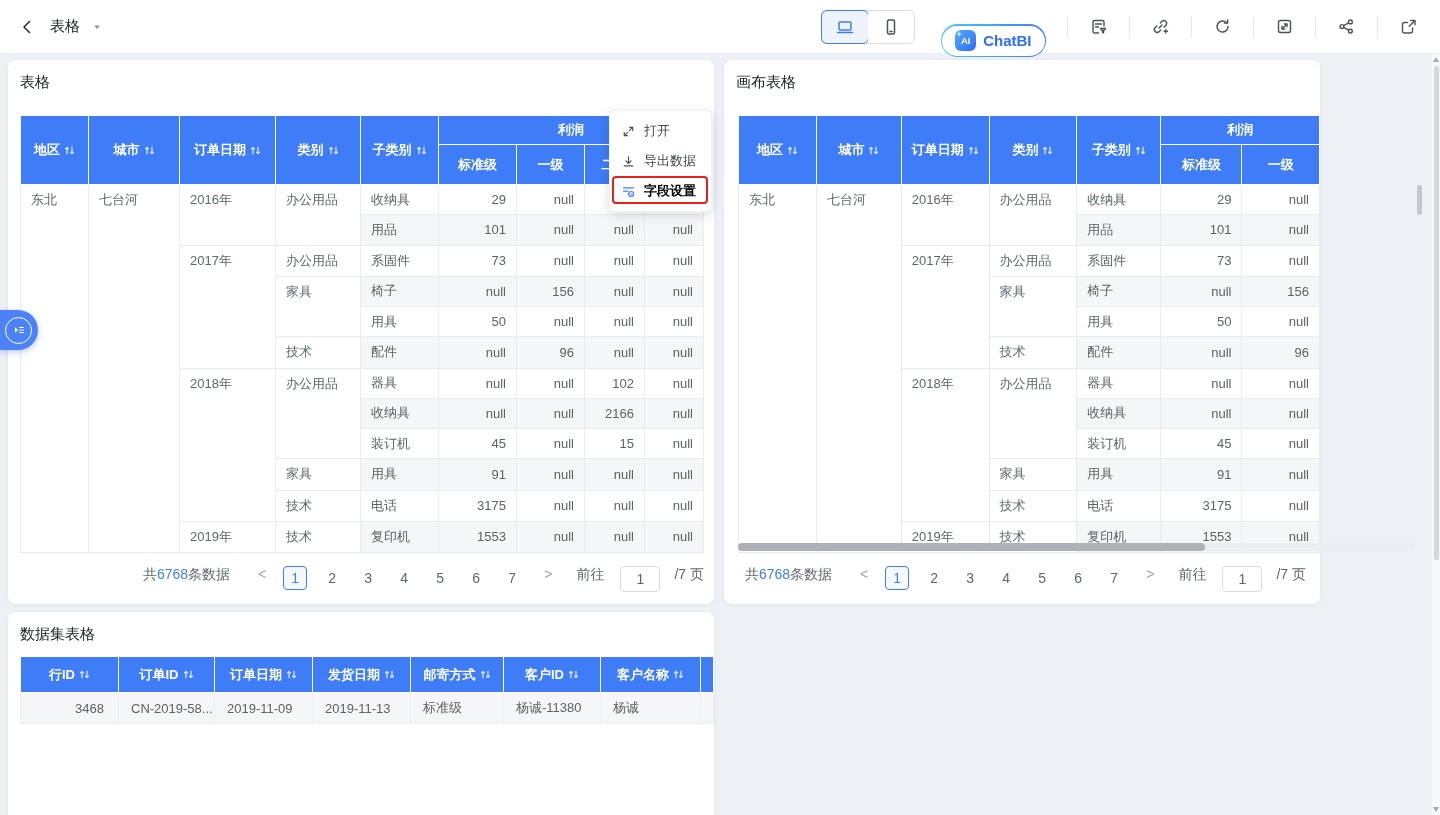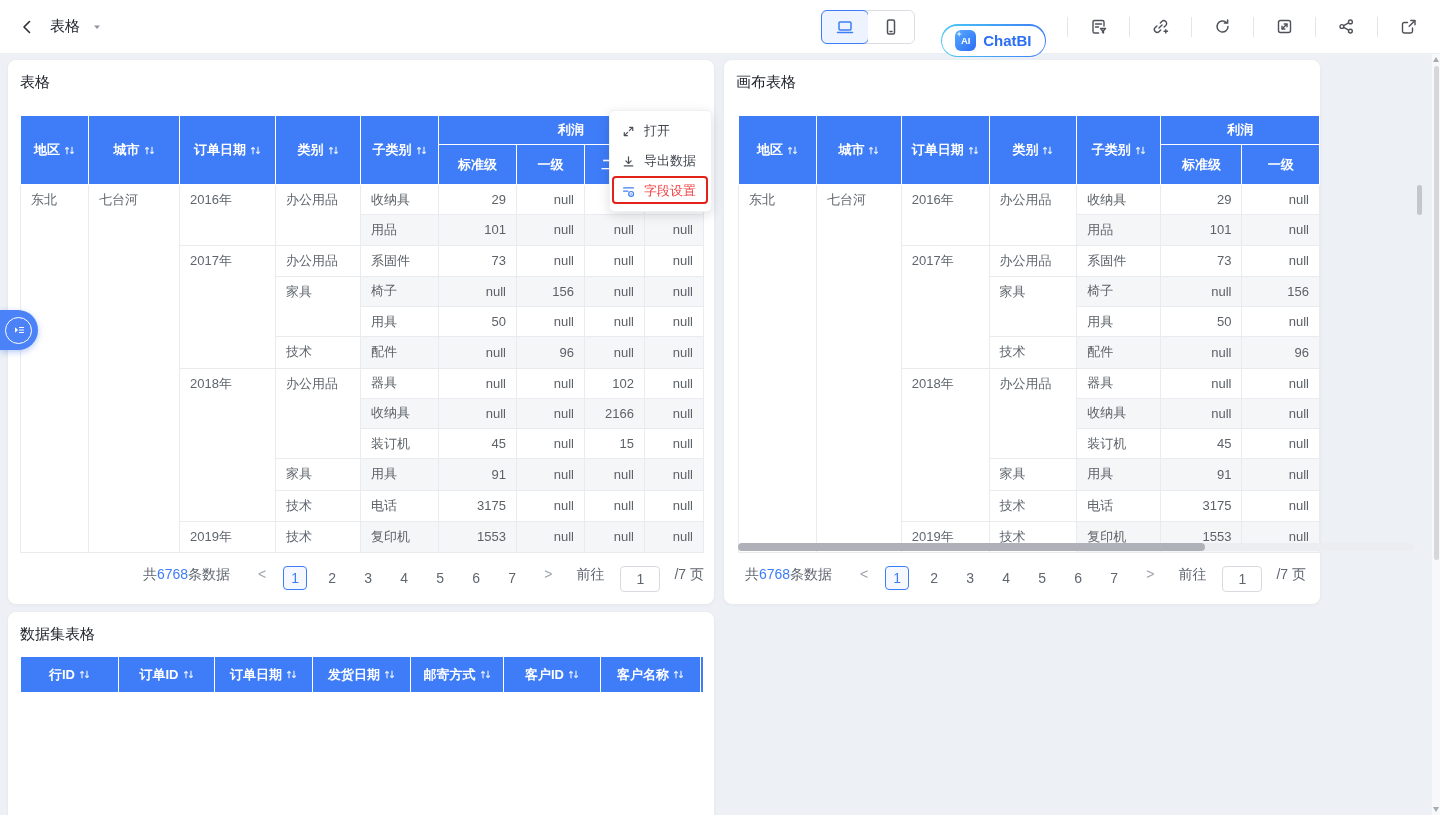--- a/index.html
+++ b/index.html
@@ -82,21 +82,21 @@
   .page-scrollbar { position:absolute; right:0; top:54px; width:8px; height:761px; background:#f7f8f9; z-index:30; }
   .page-thumb { position:absolute; top:12px; left:1.5px; width:5px; height:494px; background:#d5d7da; border-radius:3px; }
   .ps-arrow { position:absolute; left:1px; width:0; height:0; border-left:3px solid transparent; border-right:3px solid transparent; }
   .ps-up { top:3px; border-bottom:5px solid #a6abb3; }
   .ps-down { bottom:3px; border-top:5px solid #a6abb3; }
 
   
   .context-menu { position:absolute; left:609px; top:56px; width:103px; background:#fff; border:1px solid #f0f1f3;
                   border-radius:5px; box-shadow:0 3px 12px rgba(0,0,0,.13); padding:5px 0; z-index:50; }
   .menu-item { height:30px; display:flex; align-items:center; gap:8px; padding:0 11px; font-size:13px; color:#40454d; cursor:pointer; }
-  .menu-item.highlighted { color:#ef4444; }
+  .menu-item.highlighted { color:#000000;font-weight:bold; }
   .red-box { position:absolute; left:2px; right:3px; top:65px; height:28px; border:2px solid #e2231a; border-radius:4px; pointer-events:none; }
 
   
   .fab { position:absolute; left:0; top:256px; width:38px; height:40px; background:#4b82f7; border-radius:0 20px 20px 0;
          box-shadow:0 2px 6px rgba(43,101,230,.35); z-index:40; cursor:pointer; display:flex; align-items:center; }
   .fab-ring { width:27px; height:27px; border:1.5px solid #fff; border-radius:50%; margin-left:5px;
               display:flex; align-items:center; justify-content:center; }
 </style>
 </head>
 <body>
@@ -611,20 +611,30 @@
                     <span>客户名称</span>
                     <svg width="11" height="11" viewBox="0 0 11 11" fill="none" stroke="rgba(255,255,255,0.85)" stroke-width="1.2" stroke-linecap="round" stroke-linejoin="round">
                       <path d="M3 8.8 V2.4 M1.5 3.9 L3 2.4 L4.5 3.9 M8 2.2 v6.4 M6.5 7.1 L8 8.6 L9.5 7.1"></path>
                     </svg>
                   </div>
                 </th>
                 <th></th>
               </tr>
             </thead>
             <tbody>
+              <tr class="alt">
+                <td>3468</td>
+                <td>CN-2019-58...</td>
+                <td>2019-11-09</td>
+                <td>2019-11-13</td>
+                <td>标准级</td>
+                <td>杨诚-11380</td>
+                <td>杨诚</td>
+                <td></td>
+              </tr>
             </tbody>
           </table>
         </div>
     </div>
 
     <div class="context-menu">
       <div class="menu-item">
         <svg width="15" height="15" viewBox="0 0 16 16" fill="none" stroke="#4e5159" stroke-width="1.3" stroke-linecap="round" stroke-linejoin="round">
             <path d="M9.2 3.5 h3.3 v3.3"></path>
             <path d="M12.1 3.9 L8.9 7.1"></path>

